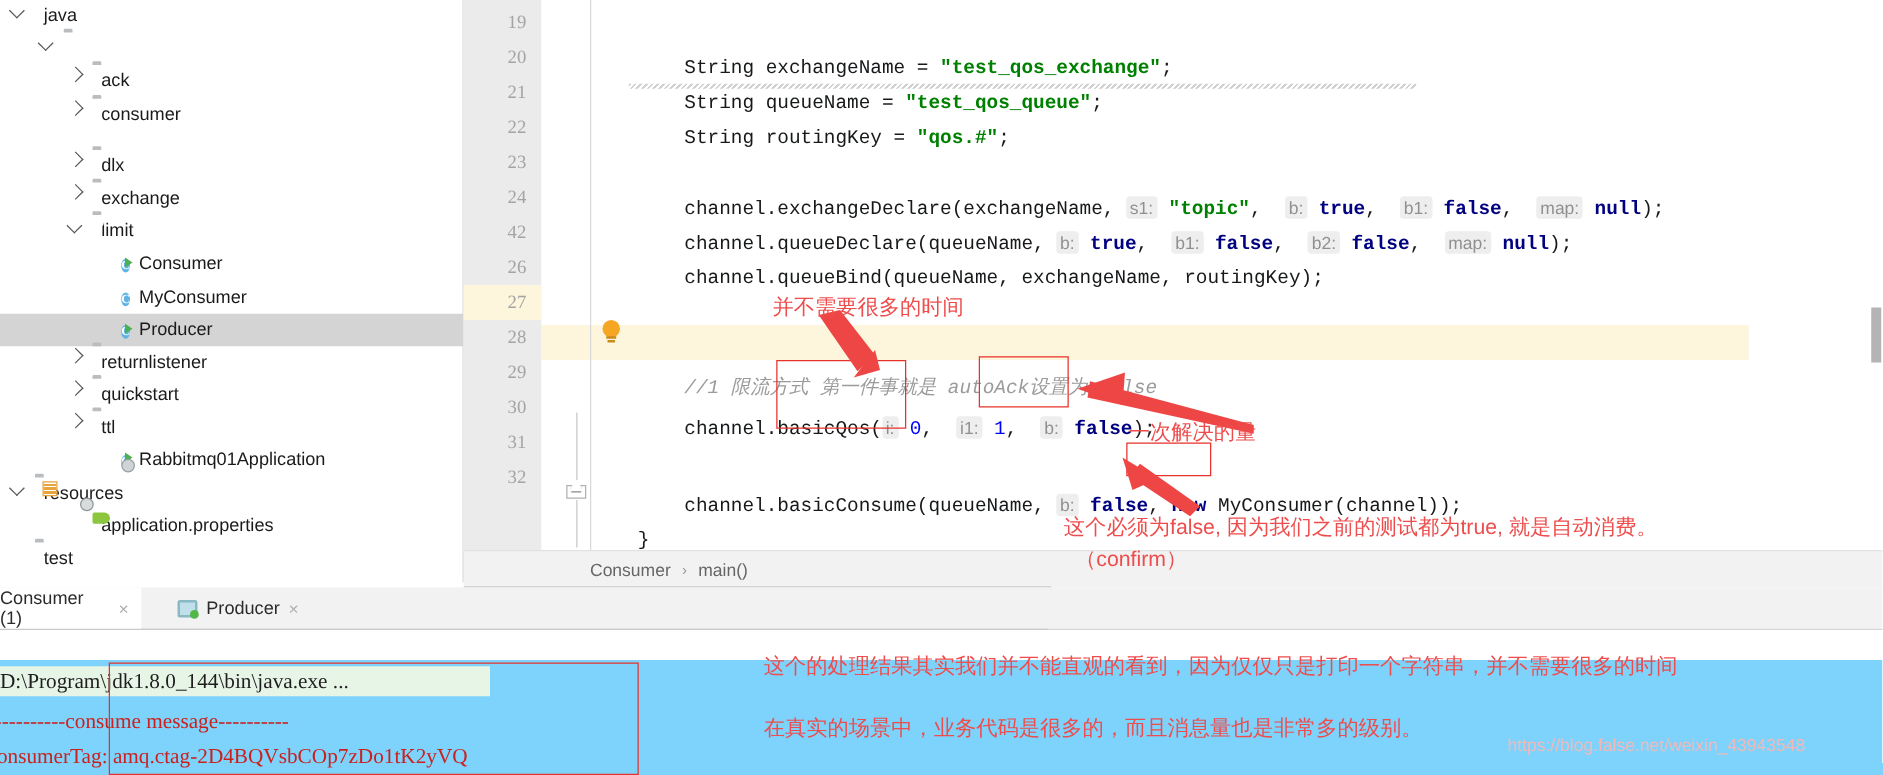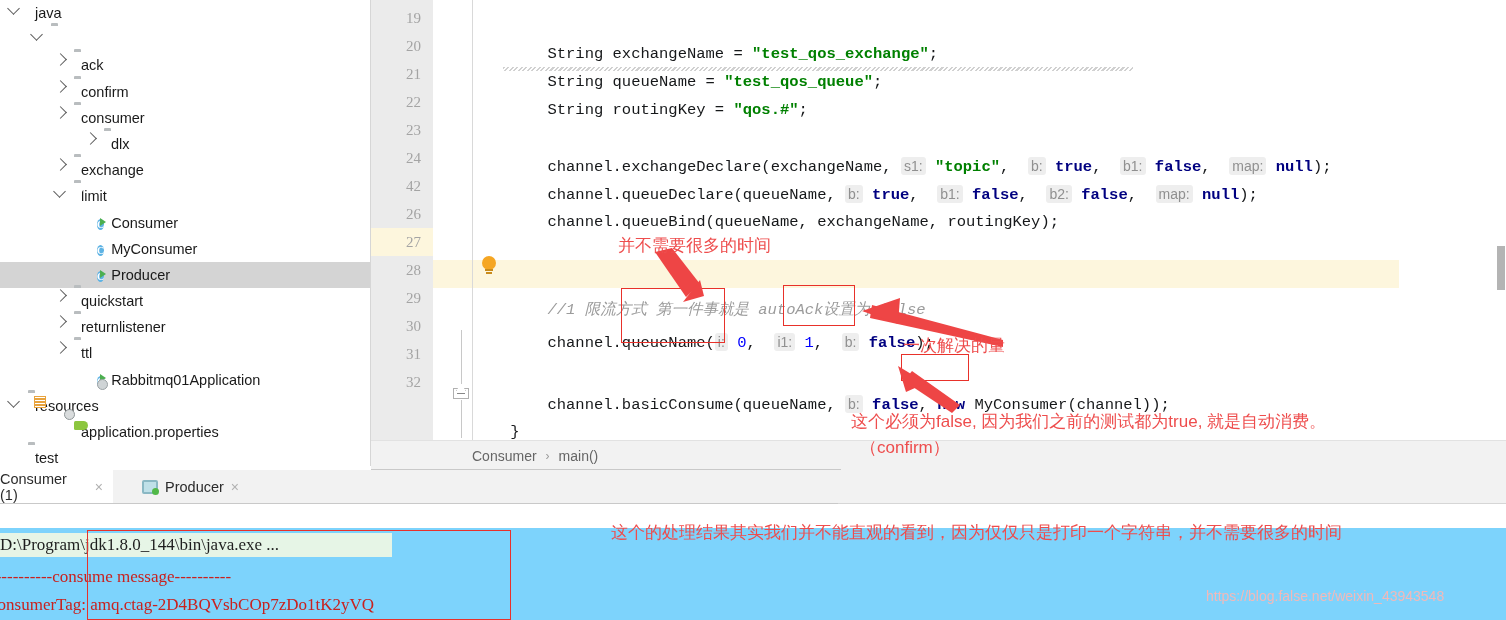--- a/index.html
+++ b/index.html
@@ -275,28 +275,23 @@
         <span class="ico"><span class="folder-grey"></span></span>
       </div>
       <div class="tnode" style="padding-left: 54px;">
         <span class="arrow right" style="margin-right: 7px;"></span>
         <span class="ico"><span class="folder-grey"></span></span>
         <span class="tlabel">ack</span>
       </div>
       <div class="tnode" style="padding-left: 54px;">
         <span class="arrow right" style="margin-right: 7px;"></span>
         <span class="ico"><span class="folder-grey"></span></span>
-        <span class="tlabel">confirm</span>
-      </div>
-      <div class="tnode" style="padding-left: 54px;">
-        <span class="arrow right" style="margin-right: 7px;"></span>
-        <span class="ico"><span class="folder-grey"></span></span>
         <span class="tlabel">consumer</span>
       </div>
-      <div class="tnode" style="padding-left: 84px;">
+      <div class="tnode" style="padding-left: 54px; margin-top: 15px;">
         <span class="arrow right" style="margin-right: 7px;"></span>
         <span class="ico"><span class="folder-grey"></span></span>
         <span class="tlabel">dlx</span>
       </div>
       <div class="tnode" style="padding-left: 54px;">
         <span class="arrow right" style="margin-right: 7px;"></span>
         <span class="ico"><span class="folder-grey"></span></span>
         <span class="tlabel">exchange</span>
       </div>
       <div class="tnode" style="padding-left: 54px;">
@@ -315,26 +310,26 @@
         <span class="tlabel">MyConsumer</span>
       </div>
       <div class="tnode sel" style="padding-left: 77px;">
         <span class="arrow" style="margin-right: 7px;"></span>
         <span class="ico"><span class="cls run">C</span></span>
         <span class="tlabel">Producer</span>
       </div>
       <div class="tnode" style="padding-left: 54px;">
         <span class="arrow right" style="margin-right: 7px;"></span>
         <span class="ico"><span class="folder-grey"></span></span>
+        <span class="tlabel">returnlistener</span>
+      </div>
+      <div class="tnode" style="padding-left: 54px;">
+        <span class="arrow right" style="margin-right: 7px;"></span>
+        <span class="ico"><span class="folder-grey"></span></span>
         <span class="tlabel">quickstart</span>
-      </div>
-      <div class="tnode" style="padding-left: 54px;">
-        <span class="arrow right" style="margin-right: 7px;"></span>
-        <span class="ico"><span class="folder-grey"></span></span>
-        <span class="tlabel">returnlistener</span>
       </div>
       <div class="tnode" style="padding-left: 54px;">
         <span class="arrow right" style="margin-right: 7px;"></span>
         <span class="ico"><span class="folder-grey"></span></span>
         <span class="tlabel">ttl</span>
       </div>
       <div class="tnode" style="padding-left: 77px;">
         <span class="arrow" style="margin-right: 7px;"></span>
         <span class="ico"><span class="cls spring">C</span></span>
         <span class="tlabel">Rabbitmq01Application</span>
@@ -414,21 +409,21 @@
 
       <div class="cline" style="top:172px;">
         <span>&nbsp;&nbsp;&nbsp;&nbsp;&nbsp;&nbsp;&nbsp;&nbsp;</span><span>channel.queueBind(queueName, exchangeName, routingKey);</span>
       </div>
 
       <div class="cline cmt" style="top:260px;">
         <span>&nbsp;&nbsp;&nbsp;&nbsp;&nbsp;&nbsp;&nbsp;&nbsp;</span><span>//1 限流方式  第一件事就是 autoAck设置为 false</span>
       </div>
 
       <div class="cline" style="top:292px;">
-        <span>&nbsp;&nbsp;&nbsp;&nbsp;&nbsp;&nbsp;&nbsp;&nbsp;</span><span>channel.queueName(</span><span class="hint">i:</span>&nbsp;<span class="num">0</span>,&nbsp; <span class="hint">i1:</span>&nbsp;<span class="num">1</span>,&nbsp; <span class="hint">b:</span>&nbsp;<span class="kw">false</span><span>);</span>
+        <span>&nbsp;&nbsp;&nbsp;&nbsp;&nbsp;&nbsp;&nbsp;&nbsp;</span><span>channel.basicQos(</span><span class="hint">i:</span>&nbsp;<span class="num">0</span>,&nbsp; <span class="hint">i1:</span>&nbsp;<span class="num">1</span>,&nbsp; <span class="hint">b:</span>&nbsp;<span class="kw">false</span><span>);</span>
       </div>
 
       <div class="cline" style="top:354px;">
         <span>&nbsp;&nbsp;&nbsp;&nbsp;&nbsp;&nbsp;&nbsp;&nbsp;</span><span>channel.basicConsume(queueName, </span><span class="hint">b:</span>&nbsp;<span class="kw">false</span>,&nbsp;<span class="kw">new</span><span> MyConsumer(channel));</span>
       </div>
 
       <div class="cline" style="top:382px;">
         <span>&nbsp;&nbsp;&nbsp;&nbsp;</span><span>}</span>
       </div>
 
@@ -480,15 +475,16 @@
 
     <polygon points="960,405 912,371 904,381 952,413" fill="#ee4545"></polygon>
     <polygon points="898,366 926,383 906,392" fill="#ee4545"></polygon>
   </svg>
 
   <div class="anno" style="left:618px; top:234px; font-size:17px;">并不需要很多的时间</div>
   <div class="anno" style="left:903px; top:334px; font-size:17px;">一次解决的量</div>
   <div class="anno" style="left:851px; top:410px; font-size:17px;">这个必须为false, 因为我们之前的测试都为true, 就是自动消费。</div>
   <div class="anno" style="left:860px; top:436px; font-size:17px;">（confirm）</div>
   <div class="anno" style="left:611px; top:521px; font-size:17px;">这个的处理结果其实我们并不能直观的看到，因为仅仅只是打印一个字符串，并不需要很多的时间</div>
+  <div class="anno" style="left:611px; top:571px; font-size:17px;">在真实的场景中，业务代码是很多的，而且消息量也是非常多的级别。</div>
 
   <div id="watermark">https://blog.false.net/weixin_43943548</div>
 </div>
 
 </body></html>

